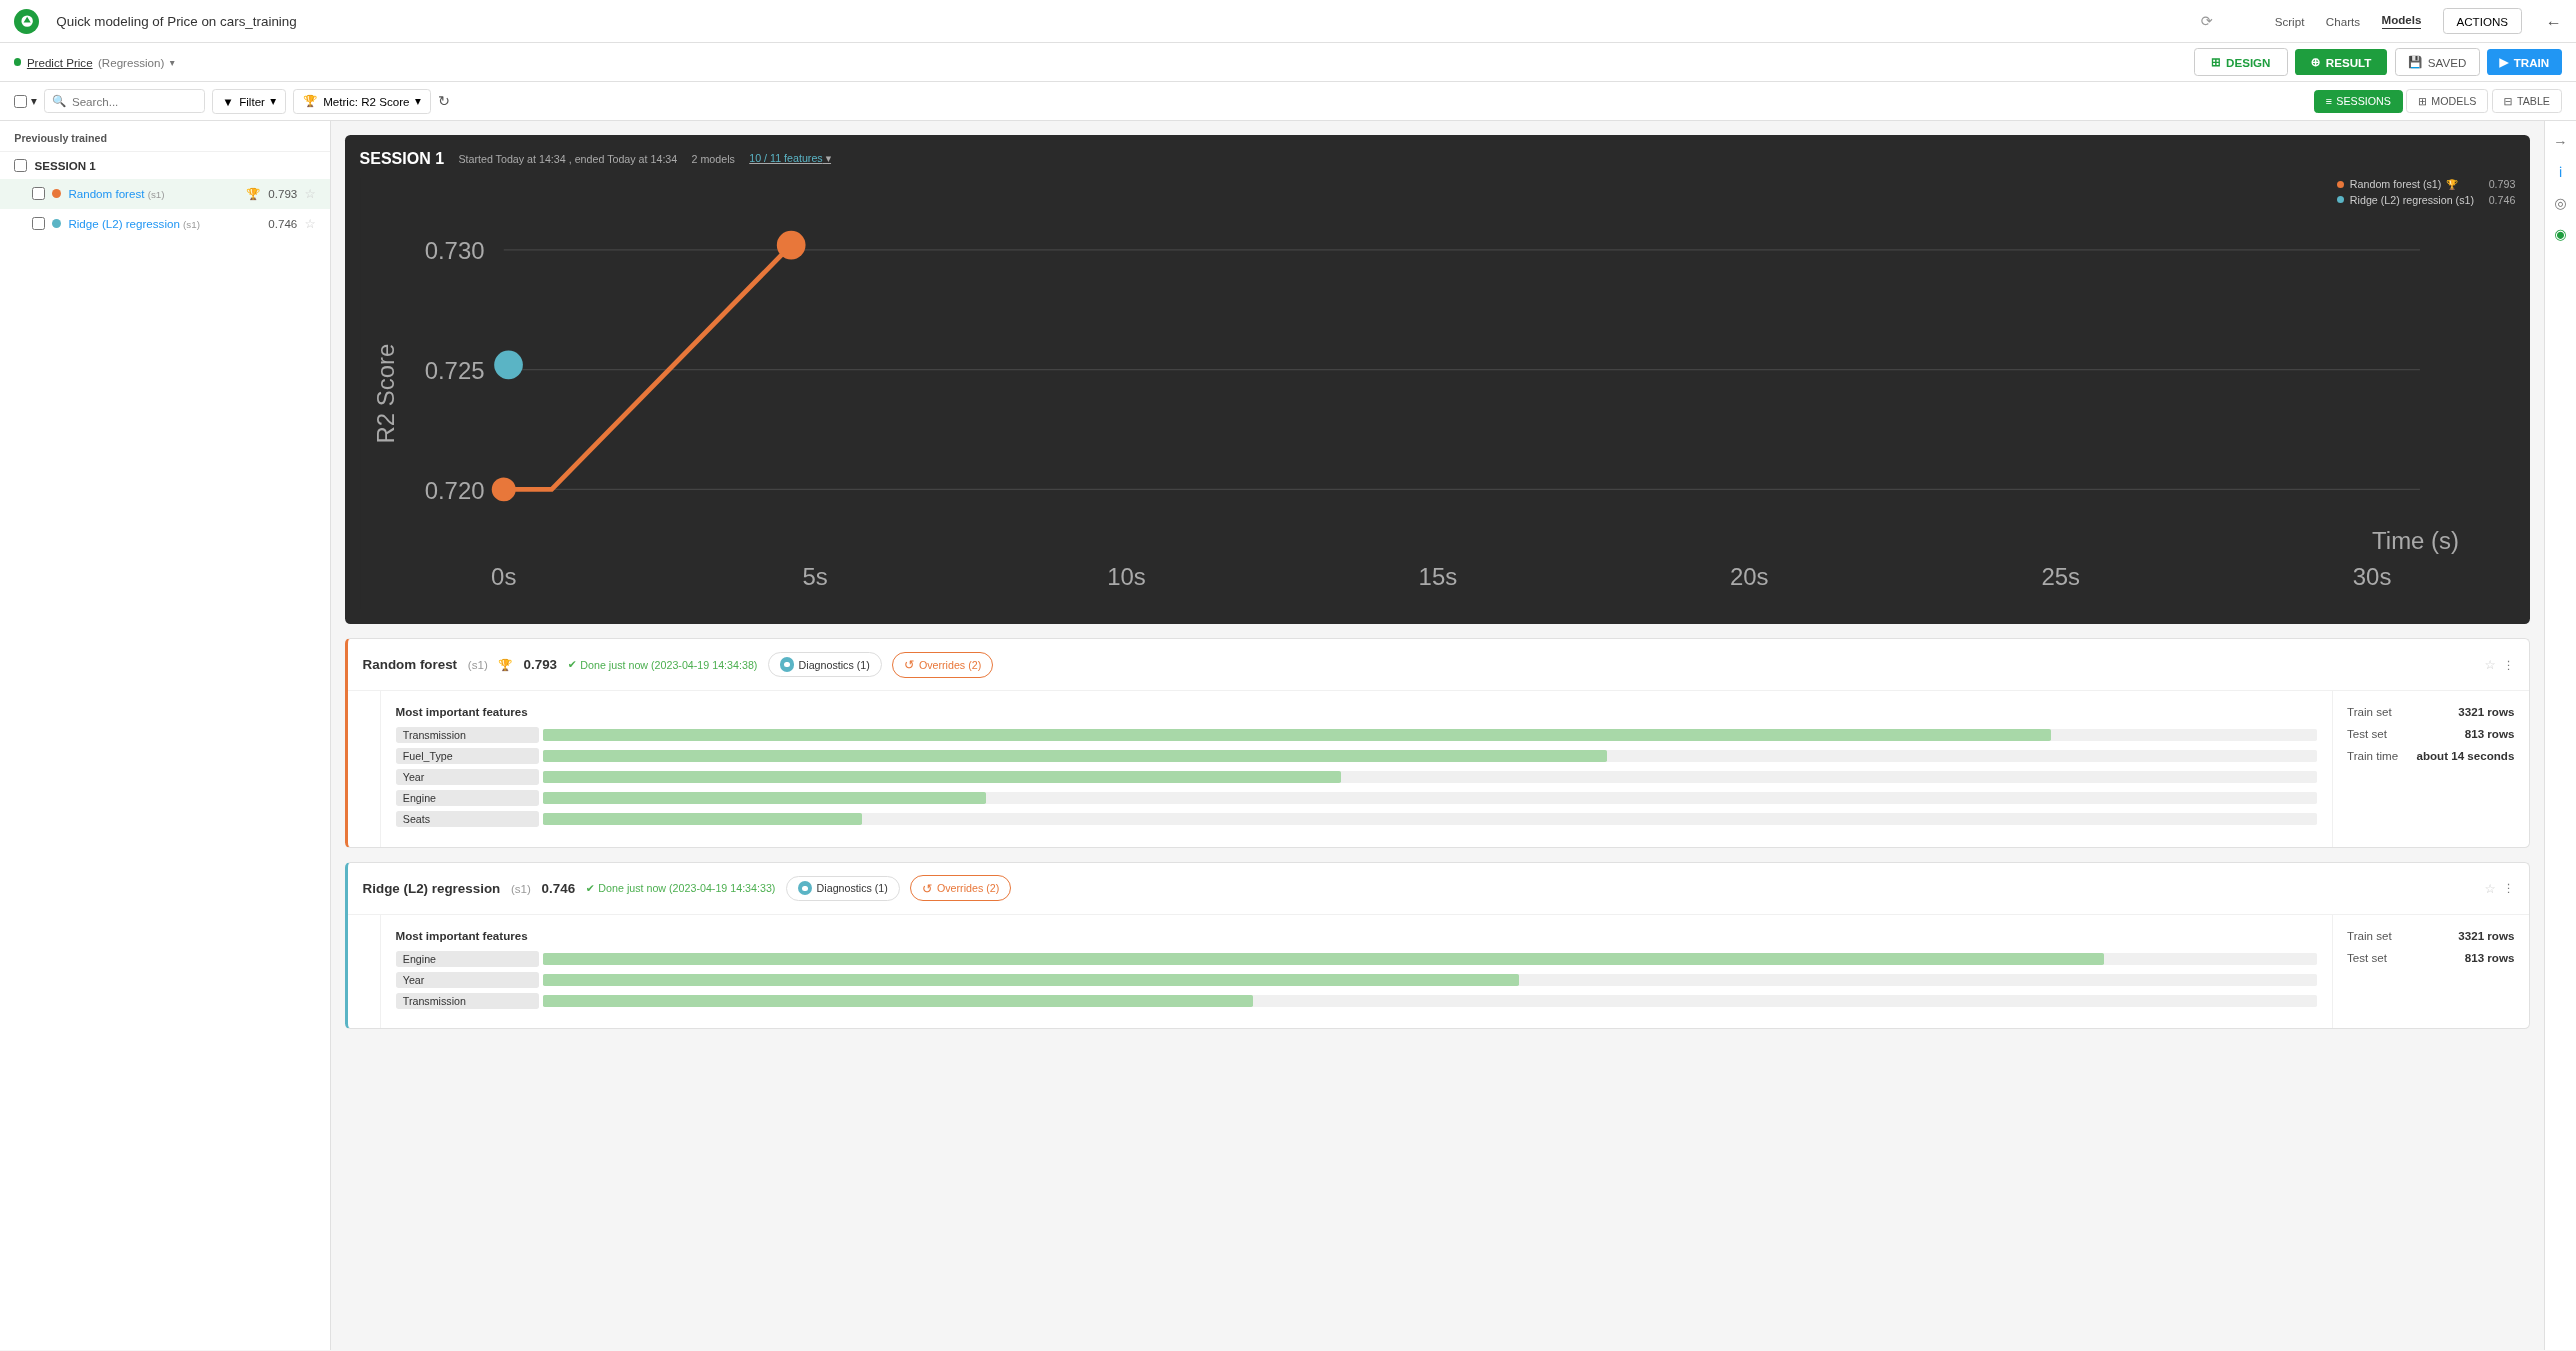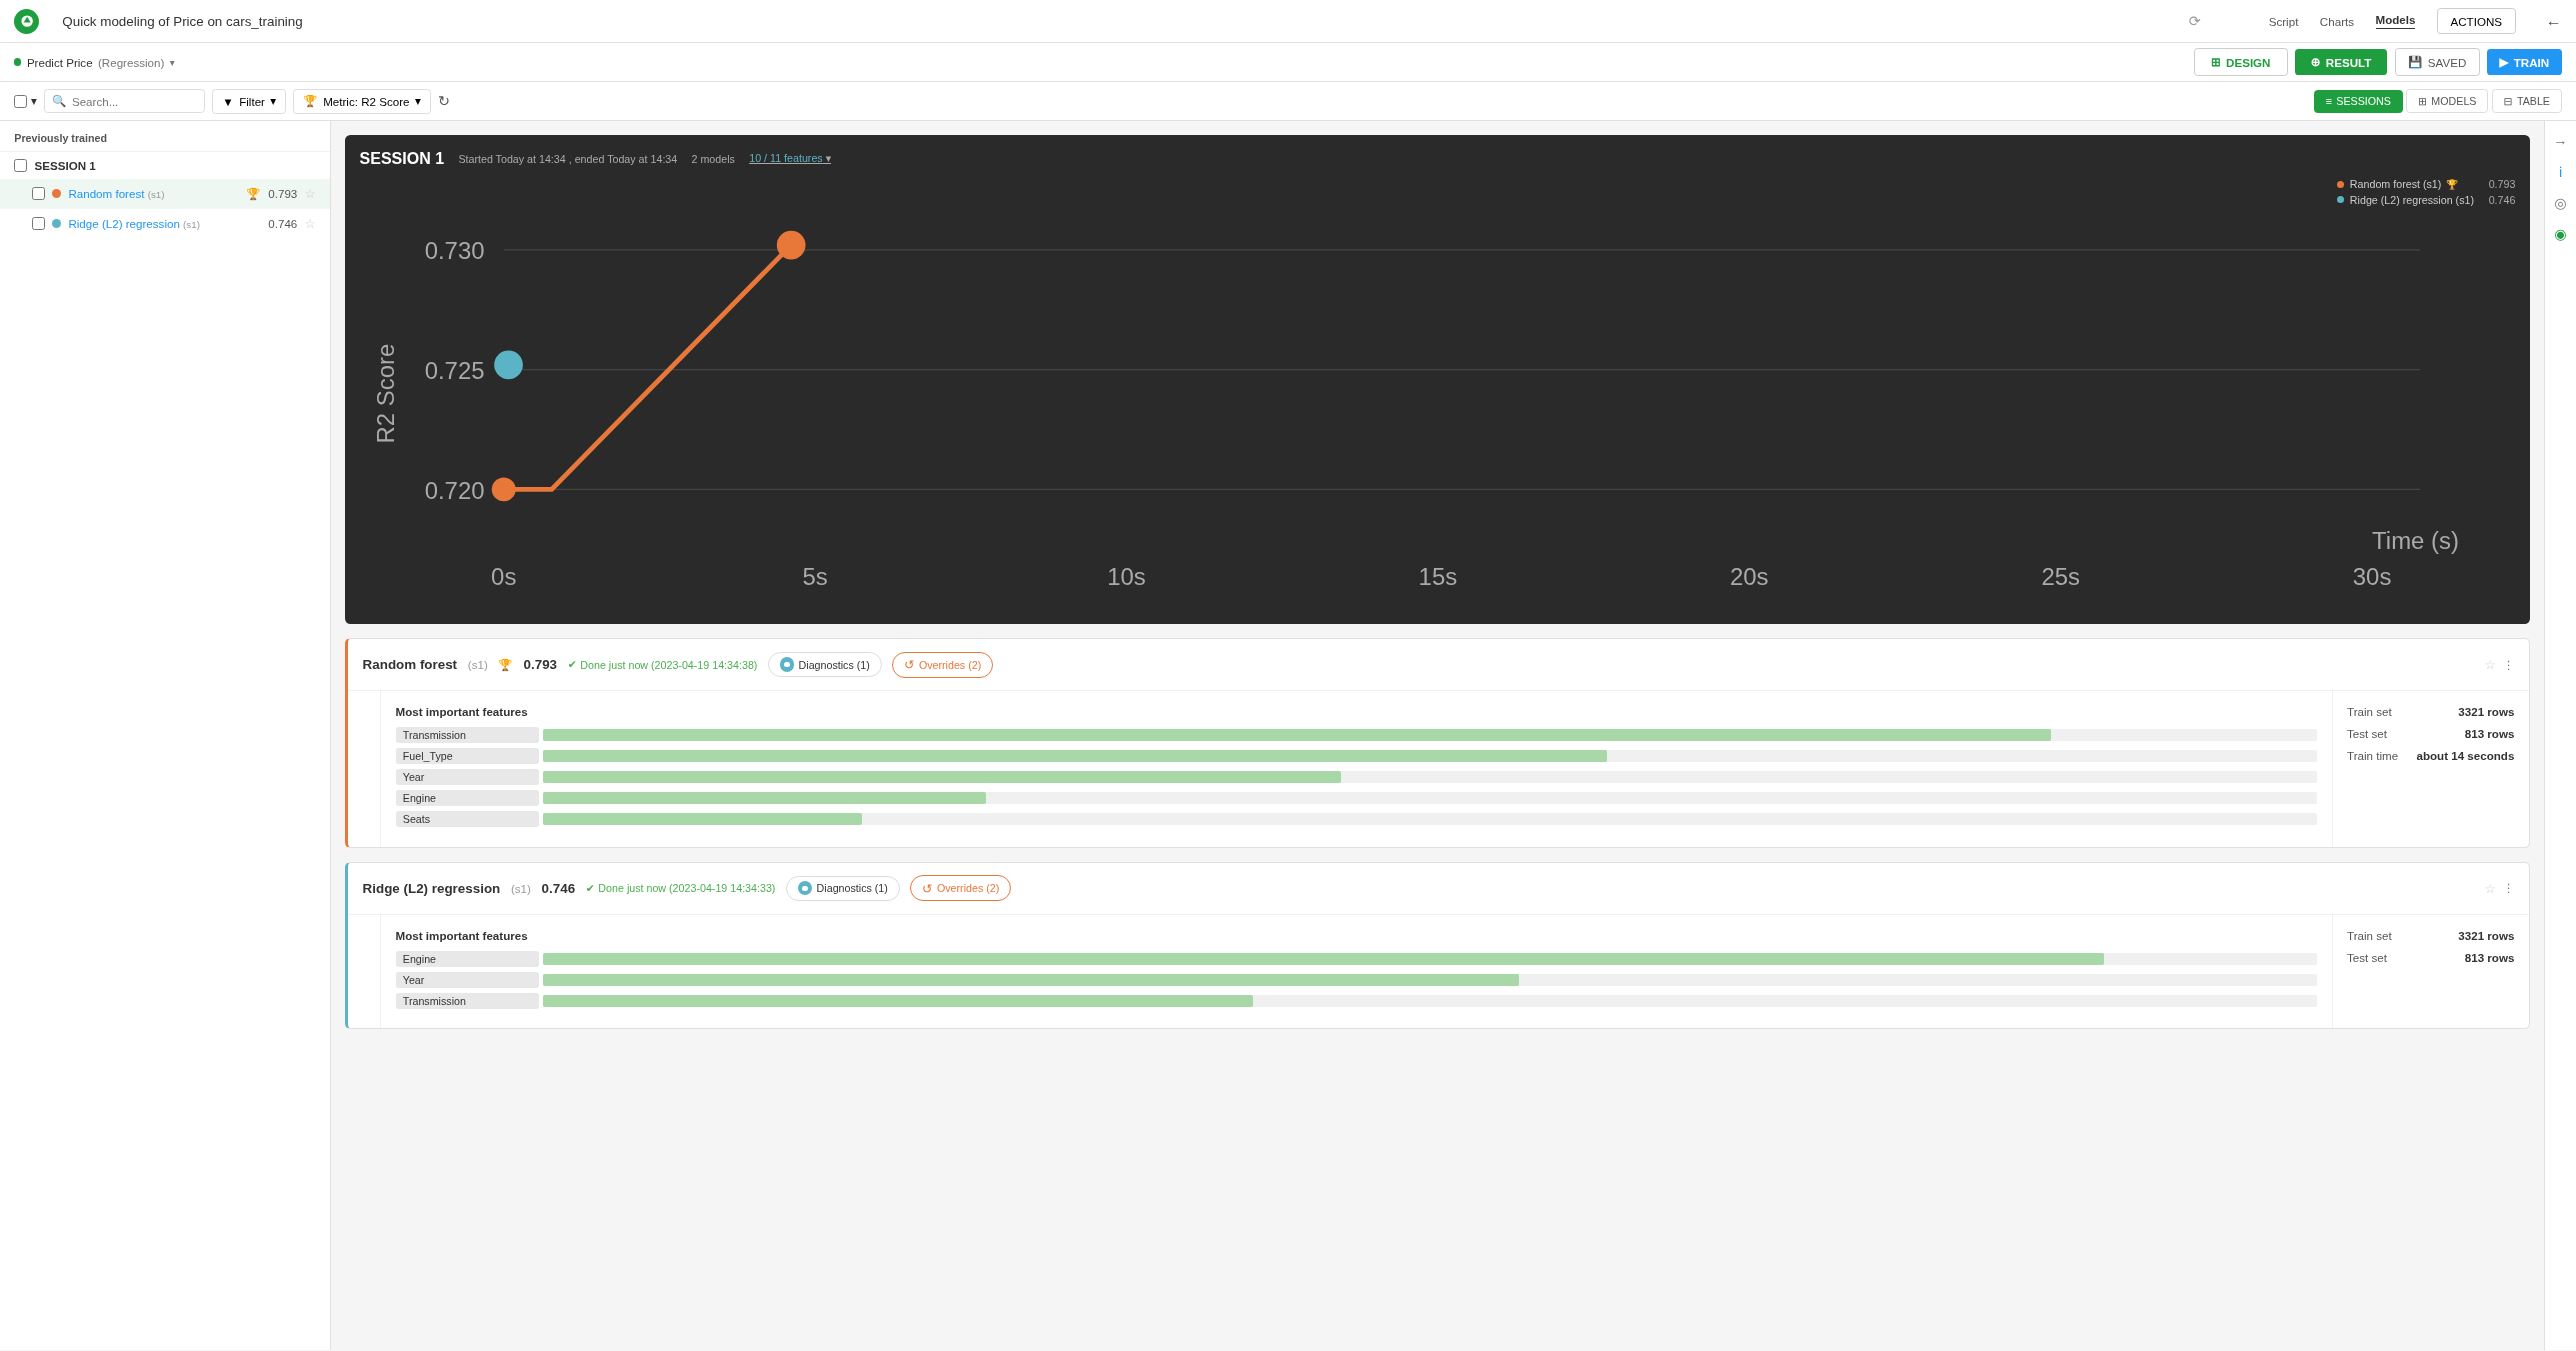--- a/index.html
+++ b/index.html
@@ -2,21 +2,21 @@
 <html style="font-size:14.3px"><head>
   <meta charset="utf-8">
   <style>
     * { box-sizing: border-box; margin: 0; padding: 0; }
     body { font-family: -apple-system, BlinkMacSystemFont, 'Segoe UI', sans-serif; font-size: 11.6px; background: #f5f5f5; color: #333; overflow-x: hidden; }
 
     
     .top-bar {
       display: flex; align-items: center; height: 43px;
       background: #fff; border-bottom: 0.9px solid #e0e0e0;
-      padding: 0 14.3px; gap: 23px;
+      padding: 0 14.3px; gap: 17px;
     }
     .top-bar-logo {
       width: 25px; height: 25px; background: #1e9e3e; border-radius: 50%;
       display: flex; align-items: center; justify-content: center; flex-shrink: 0;
     }
     .top-bar-logo svg { width: 14.3px; height: 14.3px; fill: white; }
     .top-bar-title { font-size: 13.4px; font-weight: 500; flex: 1; }
     .top-bar-sync { color: #999; font-size: 14.3px; }
     .top-bar-nav { display: flex; align-items: center; gap: 21.5px; margin-left: 45px; }
     .top-bar-nav-item { font-size: 11.6px; color: #555; cursor: pointer; }
@@ -28,21 +28,21 @@
     .top-bar-back { font-size: 16px; color: #555; cursor: pointer; margin-left: 7.2px; }
 
     
     .sub-nav {
       display: flex; align-items: center; height: 39px;
       background: #fff; border-bottom: 0.9px solid #e0e0e0;
       padding: 0 14.3px; gap: 14.3px;
     }
     .predict-label { display: flex; align-items: center; gap: 5.4px; font-size: 11.6px; }
     .predict-dot { width: 7.2px; height: 7.2px; background: #1e9e3e; border-radius: 50%; }
-    .predict-name { font-weight: 500; }
+    .predict-name { font-weight: 500; text-decoration: underline; }
     .predict-type { color: #777; }
     .predict-chevron { color: #777; font-size: 9.8px; }
     .sub-nav-right { margin-left: auto; display: flex; align-items: center; gap: 7.2px; }
     .design-btn {
       padding: 6.3px 16px; border-radius: 3.6px; font-size: 11.6px; font-weight: 600;
       cursor: pointer; border: 0.9px solid #ccc; background: #fff; color: #1e9e3e;
       display: flex; align-items: center; gap: 5.4px;
     }
     .result-btn {
       padding: 6.3px 16px; border-radius: 3.6px; font-size: 11.6px; font-weight: 600;

